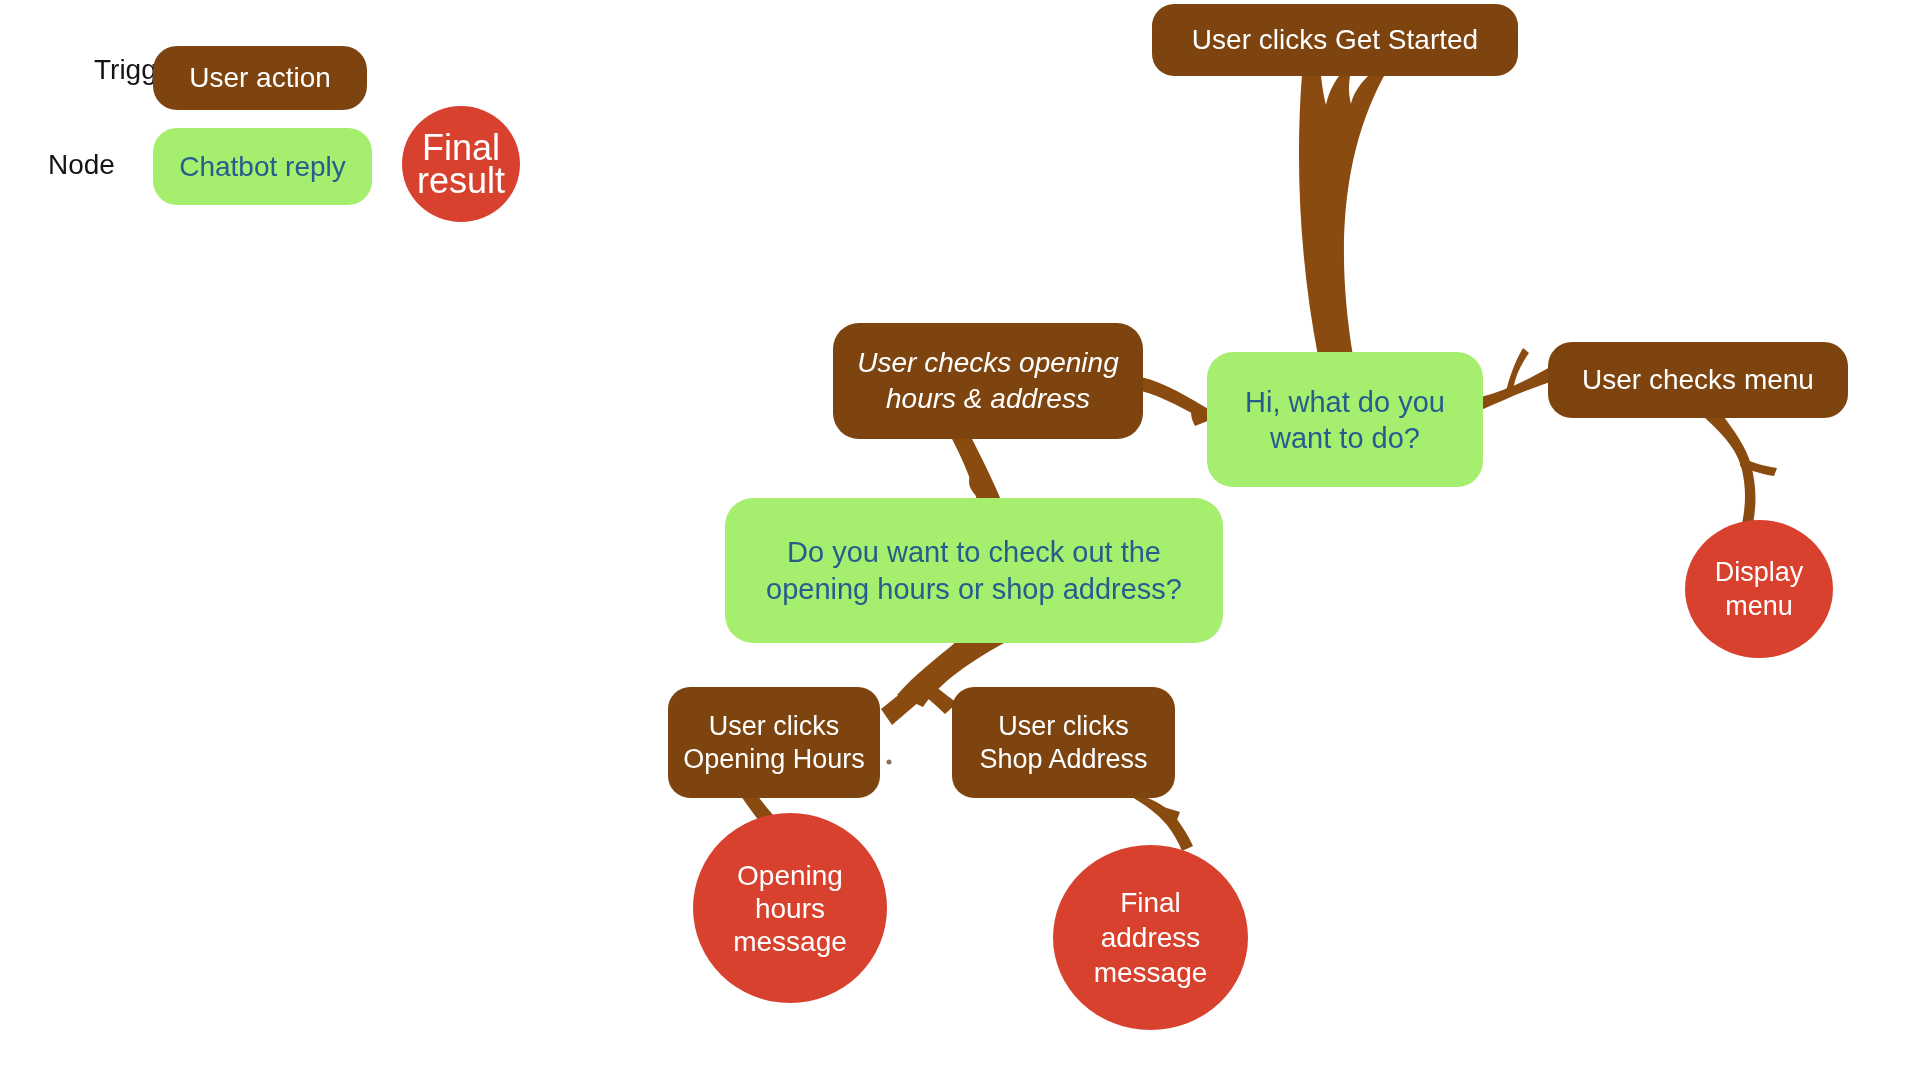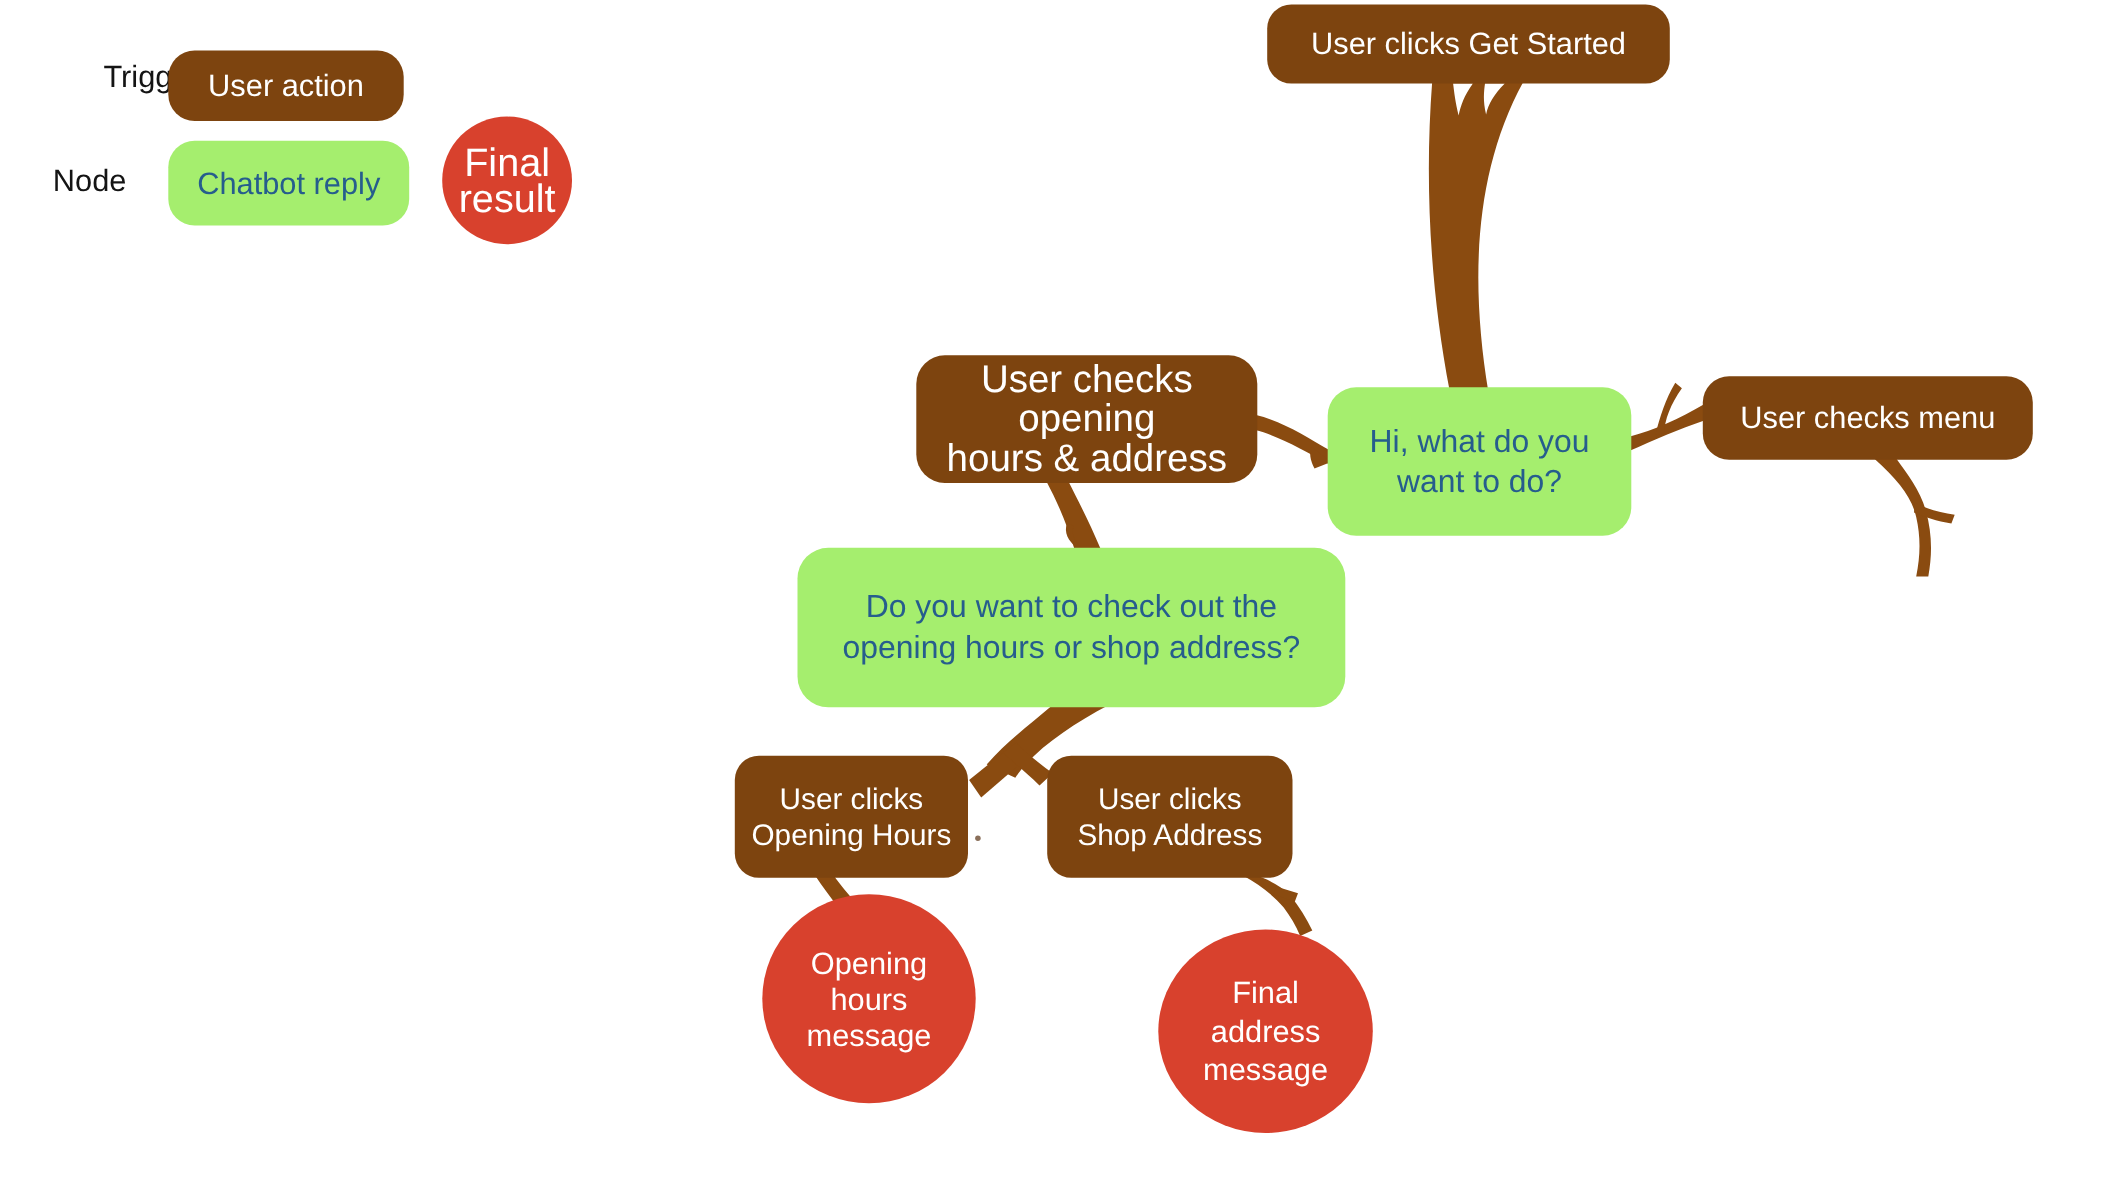--- a/index.html
+++ b/index.html
@@ -76,34 +76,36 @@
   <div class="node reply" style="left:153px;top:128px;width:219px;height:77px;border-radius:24px;font-size:28px;">Chatbot reply</div>
 
   <div class="node final" style="left:402px;top:106px;width:118px;height:116px;font-size:36px;line-height:33px;">Final
 result</div>
 
   <div class="node trigger" style="left:1152px;top:4px;width:366px;height:72px;border-radius:22px;font-size:28px;">User clicks Get Started</div>
 
   <div class="node reply" style="left:1207px;top:352px;width:276px;height:135px;border-radius:26px;font-size:29px;line-height:36px;">Hi, what do you
 want to do?</div>
 
-  <div class="node trigger" style="left:833px;top:323px;width:310px;height:116px;border-radius:26px;font-size:35px;line-height:36px;">User checks opening
+  <div class="node trigger" style="left:833px;top:323px;width:310px;height:116px;border-radius:26px;font-size:28px;line-height:36px;font-style:italic;">User checks opening
 hours &amp; address</div>
 
   <div class="node trigger" style="left:1548px;top:342px;width:300px;height:76px;border-radius:24px;font-size:28px;">User checks menu</div>
 
   <div class="node reply" style="left:725px;top:498px;width:498px;height:145px;border-radius:28px;font-size:29px;line-height:37px;">Do you want to check out the
 opening hours or shop address?</div>
 
   <div class="node trigger" style="left:668px;top:687px;width:212px;height:111px;border-radius:22px;font-size:27px;line-height:33px;">User clicks
 Opening Hours</div>
 
   <div class="node trigger" style="left:952px;top:687px;width:223px;height:111px;border-radius:22px;font-size:27px;line-height:33px;">User clicks
 Shop Address</div>
 
+  <div class="node final" style="left:1685px;top:520px;width:148px;height:138px;font-size:27px;line-height:34px;">Display
+menu</div>
 
   <div class="node final" style="left:693px;top:813px;width:194px;height:190px;font-size:28px;line-height:33px;">Opening
 hours
 message</div>
 
   <div class="node final" style="left:1053px;top:845px;width:195px;height:185px;font-size:28px;line-height:35px;">Final
 address
 message</div>
 
 </div>

